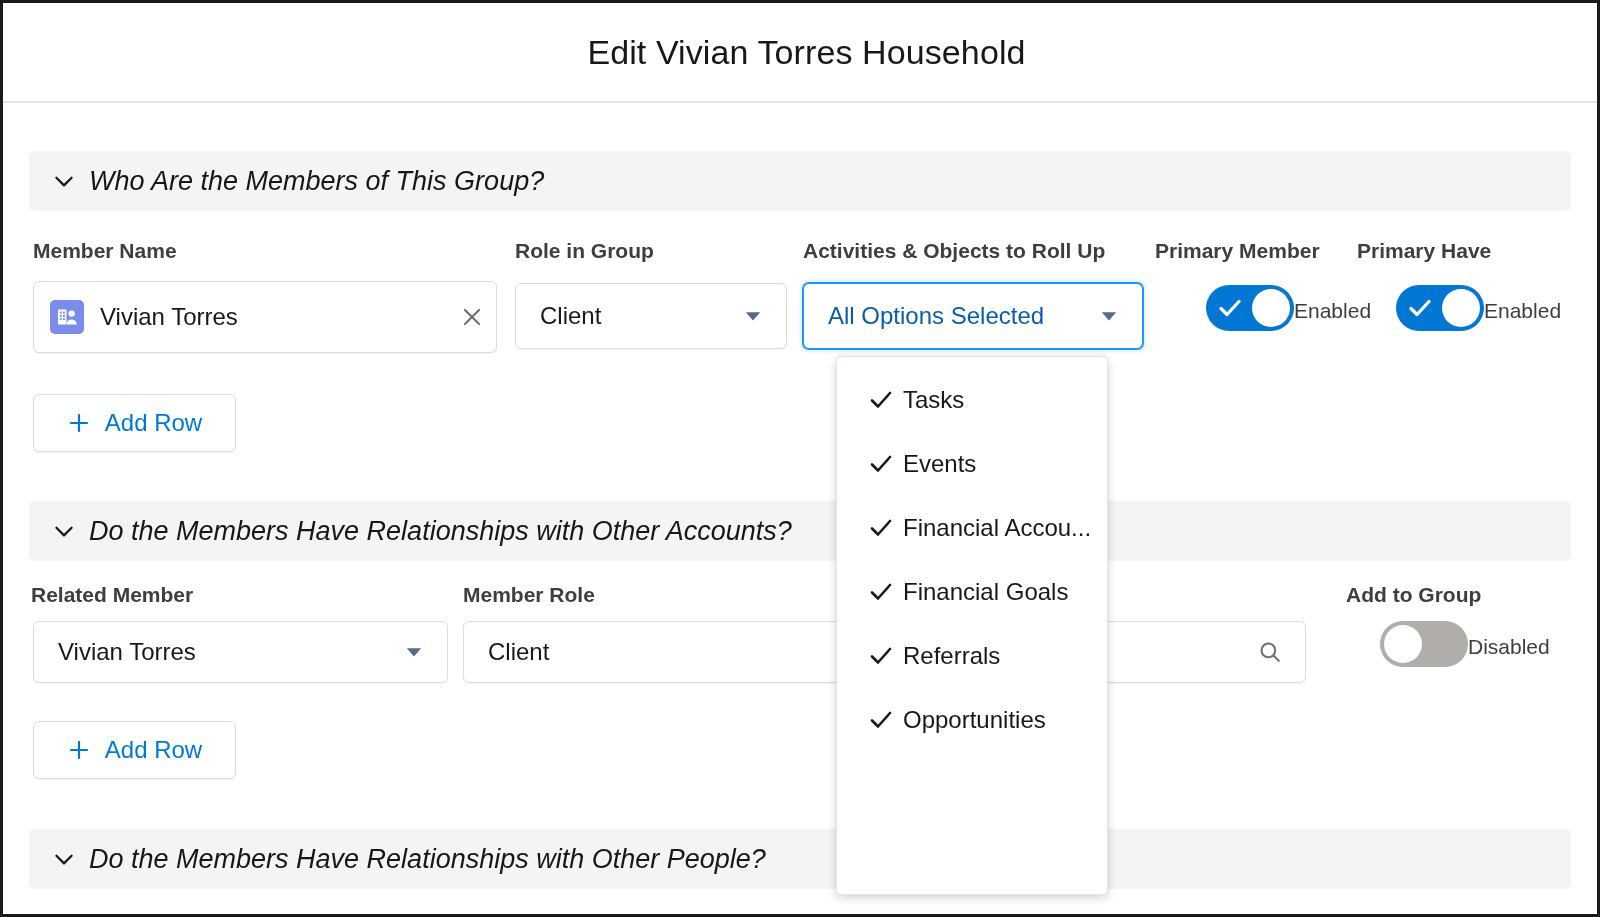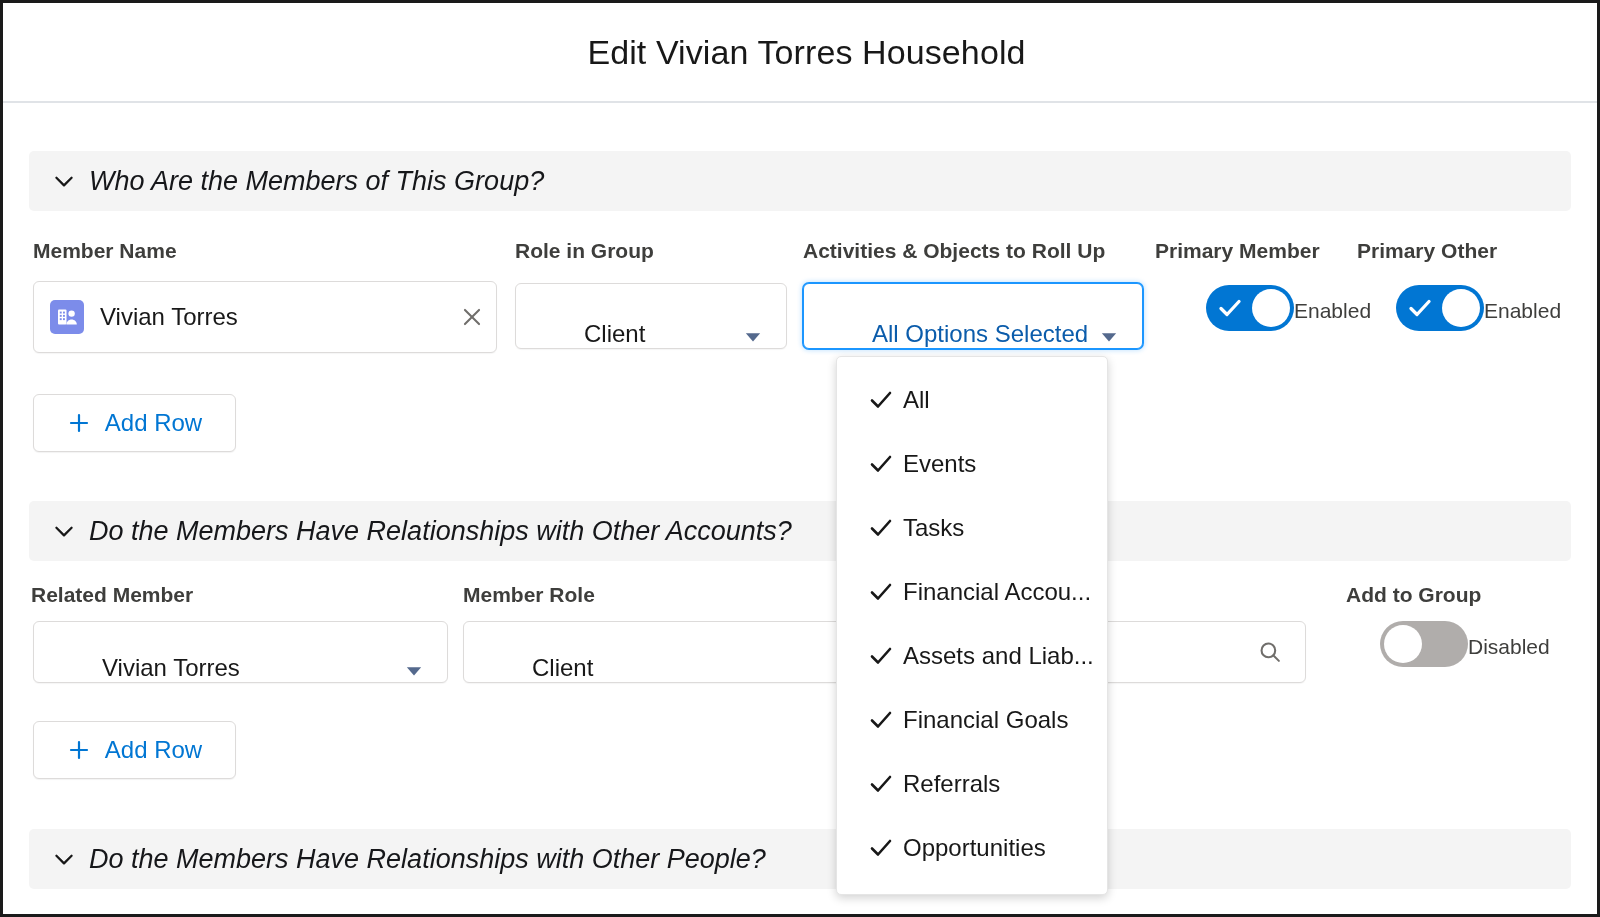--- a/index.html
+++ b/index.html
@@ -128,24 +128,23 @@
     cursor: pointer;
   }
 
   .sel {
     position: absolute;
     box-sizing: border-box;
     background: #ffffff;
     border: 1px solid #dddbda;
     border-radius: 6px;
     display: flex;
-    align-items: flex-end;
+    align-items: center;
     box-shadow: 0 1px 1px rgba(0,0,0,.04);
     cursor: pointer;
-    padding-left: 44px;
   }
   .sel .sel-label {
     margin-left: 24px;
     font-size: 24px;
     color: #181818;
     flex: 1 1 auto;
     white-space: nowrap;
     overflow: hidden;
   }
   .sel .caret {
@@ -294,21 +293,21 @@
             <path d="M5 9l7 7 7-7" fill="none" stroke="#181818" stroke-width="2.1" stroke-linecap="round" stroke-linejoin="round"></path>
           </svg>
       </span>
       <span class="section-title">Who Are the Members of This Group?</span>
     </div>
 
     <div class="col-head" style="left:30px;  top:136px;">Member Name</div>
     <div class="col-head" style="left:512px; top:136px;">Role in Group</div>
     <div class="col-head" style="left:800px; top:136px;">Activities &amp; Objects to Roll Up</div>
     <div class="col-head" style="left:1152px;top:136px;">Primary Member</div>
-    <div class="col-head" style="left:1354px;top:136px;">Primary Other</div>
+    <div class="col-head" style="left:1354px;top:136px;">Primary Have</div>
 
     <div class="lookup-pill" style="left:30px; top:178px; width:464px; height:72px;">
       <span class="acct-icon">
         <svg width="24" height="24" viewBox="0 0 24 24">
           <rect x="3" y="4.5" width="8.5" height="15" rx="1" fill="#ffffff"></rect>
           <rect x="4.8" y="6.6" width="1.9" height="1.9" fill="#7c8cea"></rect>
           <rect x="8" y="6.6" width="1.9" height="1.9" fill="#7c8cea"></rect>
           <rect x="4.8" y="9.9" width="1.9" height="1.9" fill="#7c8cea"></rect>
           <rect x="8" y="9.9" width="1.9" height="1.9" fill="#7c8cea"></rect>
           <rect x="4.8" y="13.2" width="1.9" height="1.9" fill="#7c8cea"></rect>
@@ -444,60 +443,44 @@
 
   </div>
 
   <div class="dropdown-panel">
     <div class="dd-item">
       <span class="dd-check">
         <svg width="22" height="20" viewBox="0 0 22 20">
             <path d="M2 10.5l6 6L20 3" fill="none" stroke="#181818" stroke-width="2.6" stroke-linecap="round" stroke-linejoin="round"></path>
           </svg>
       </span>
-      <span class="dd-label">All</span>
+      <span class="dd-label">Tasks</span>
     </div>
     <div class="dd-item">
       <span class="dd-check">
         <svg width="22" height="20" viewBox="0 0 22 20">
             <path d="M2 10.5l6 6L20 3" fill="none" stroke="#181818" stroke-width="2.6" stroke-linecap="round" stroke-linejoin="round"></path>
           </svg>
       </span>
       <span class="dd-label">Events</span>
     </div>
     <div class="dd-item">
       <span class="dd-check">
         <svg width="22" height="20" viewBox="0 0 22 20">
             <path d="M2 10.5l6 6L20 3" fill="none" stroke="#181818" stroke-width="2.6" stroke-linecap="round" stroke-linejoin="round"></path>
           </svg>
       </span>
-      <span class="dd-label">Tasks</span>
-    </div>
-    <div class="dd-item">
-      <span class="dd-check">
-        <svg width="22" height="20" viewBox="0 0 22 20">
-            <path d="M2 10.5l6 6L20 3" fill="none" stroke="#181818" stroke-width="2.6" stroke-linecap="round" stroke-linejoin="round"></path>
-          </svg>
-      </span>
       <span class="dd-label">Financial Accou...</span>
     </div>
     <div class="dd-item">
       <span class="dd-check">
         <svg width="22" height="20" viewBox="0 0 22 20">
             <path d="M2 10.5l6 6L20 3" fill="none" stroke="#181818" stroke-width="2.6" stroke-linecap="round" stroke-linejoin="round"></path>
           </svg>
       </span>
-      <span class="dd-label">Assets and Liab...</span>
-    </div>
-    <div class="dd-item">
-      <span class="dd-check">
-        <svg width="22" height="20" viewBox="0 0 22 20">
-            <path d="M2 10.5l6 6L20 3" fill="none" stroke="#181818" stroke-width="2.6" stroke-linecap="round" stroke-linejoin="round"></path>
-          </svg>
-      </span>
       <span class="dd-label">Financial Goals</span>
     </div>
     <div class="dd-item">
       <span class="dd-check">
         <svg width="22" height="20" viewBox="0 0 22 20">
             <path d="M2 10.5l6 6L20 3" fill="none" stroke="#181818" stroke-width="2.6" stroke-linecap="round" stroke-linejoin="round"></path>
           </svg>
       </span>
       <span class="dd-label">Referrals</span>
     </div>

